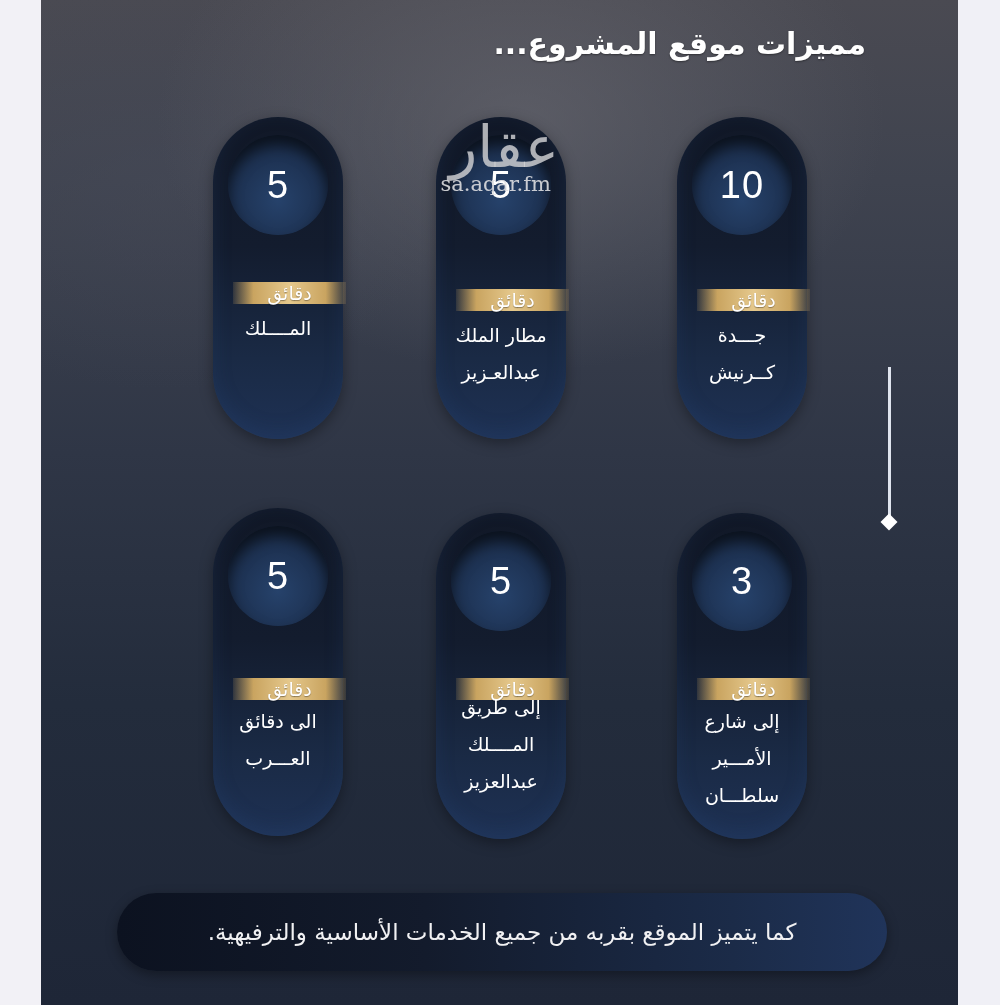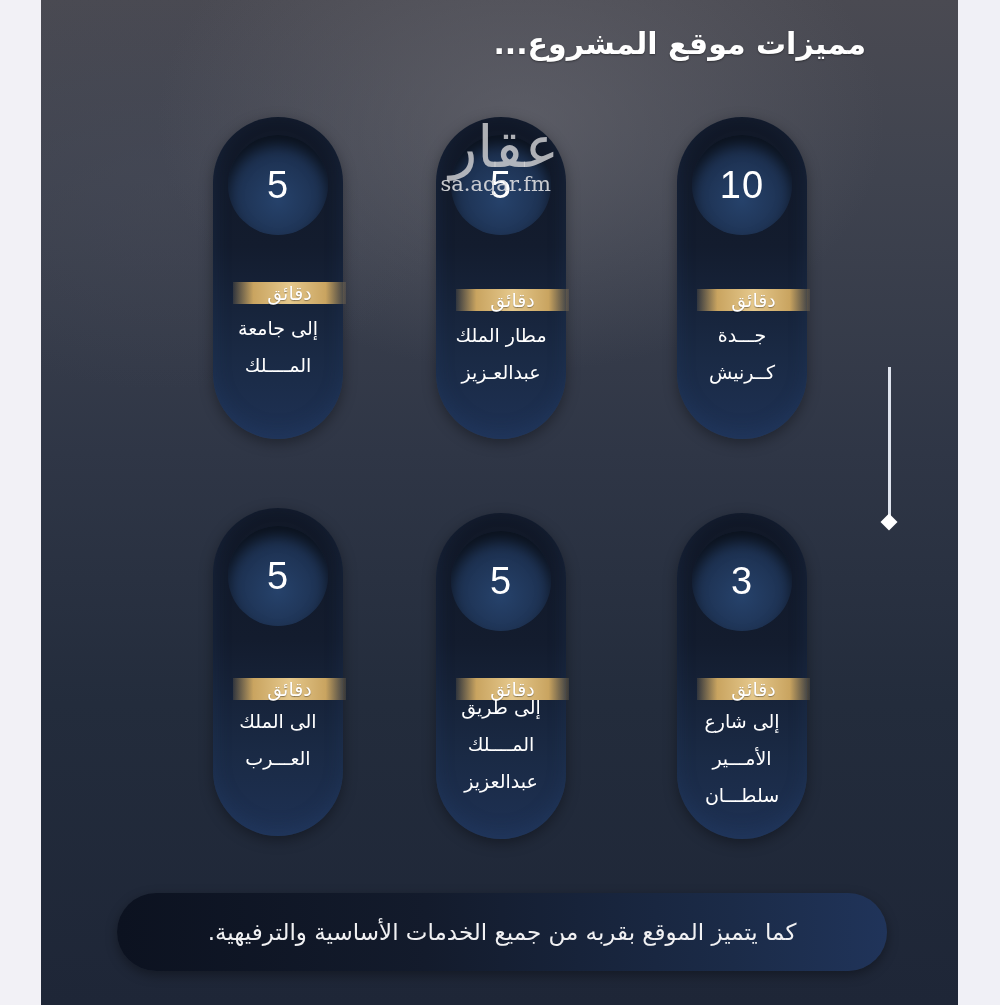--- a/index.html
+++ b/index.html
@@ -124,21 +124,20 @@
   </div>
 
   <div class="pill" style="left:172px; top:117px; height:322px;">
     <div class="circle">
       <span class="num">5</span>
     </div>
     <div class="band" style="top:165px;">
       <span>دقائق</span>
     </div>
     <div class="desc" style="top:193px;">
-      <div>إلى جامعة</div>
       <div>المــــلك</div>
     </div>
   </div>
 
   <div class="pill" style="left:636px; top:513px; height:326px;">
     <div class="circle">
       <span class="num">3</span>
     </div>
     <div class="band" style="top:165px;">
       <span>دقائق</span>
@@ -165,21 +164,21 @@
   </div>
 
   <div class="pill" style="left:172px; top:508px; height:328px;">
     <div class="circle">
       <span class="num">5</span>
     </div>
     <div class="band" style="top:170px;">
       <span>دقائق</span>
     </div>
     <div class="desc" style="top:195px;">
-      <div>الى الملك</div>
+      <div>الى دقائق</div>
       <div>العـــرب</div>
     </div>
   </div>
 
   <div class="divider-line"></div>
   <div class="divider-diamond"></div>
 
   <div class="watermark">
     <div class="logo">عقار</div>
     <div class="url">sa.aqar.fm</div>

